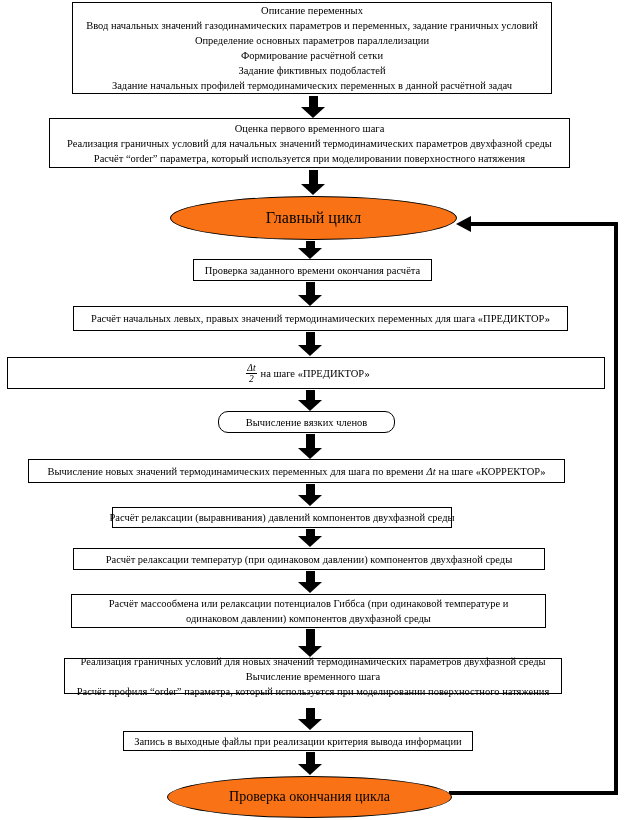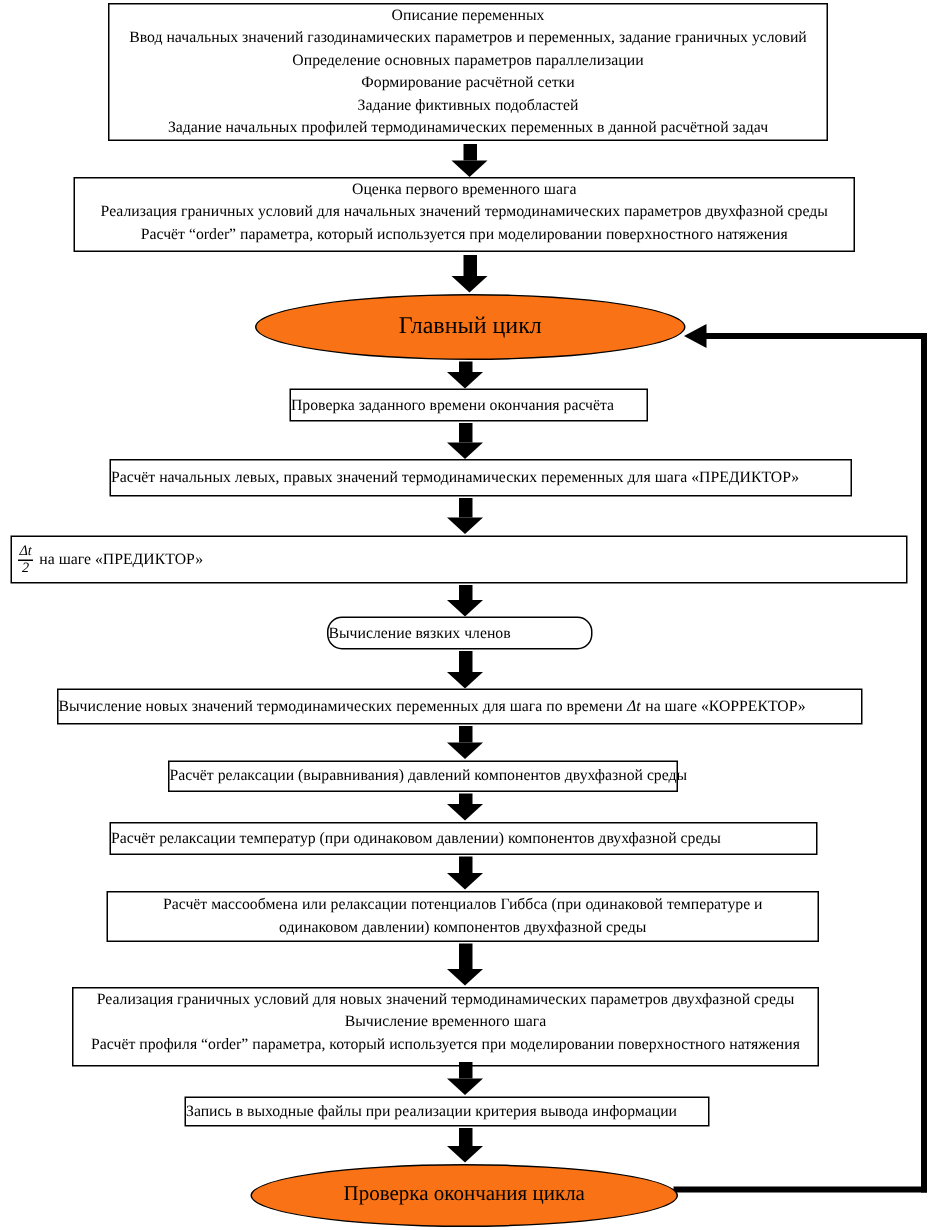--- a/index.html
+++ b/index.html
@@ -3,21 +3,21 @@
 <meta charset="utf-8">
 <style>
   * { margin:0; padding:0; box-sizing:border-box; }
   html,body { background:#ffffff; }
   body { font-family:"Liberation Serif", serif; color:#000; }
   .canvas {
     position:relative; width:624px; height:820px; background:#fff; overflow:hidden;
   }
   .node {
     position:absolute; border:1px solid #000; background:#fff;
-    display:flex; flex-direction:column; align-items:center;
+    display:flex; flex-direction:column; justify-content:center; align-items:center;
     font-size:10.5px; line-height:15px; text-align:center;
   }
   .node .ln { white-space:nowrap; }
   .single { white-space:nowrap; flex-direction:row; }
   .wrap2 { line-height:15px; padding:1px 18px; }
   .ellipse {
     position:absolute; border:1px solid #000; border-radius:50%; background:#f97316;
     display:flex; align-items:center; justify-content:center; text-align:center;
   }
   .ellipse.big { font-size:16px; }
@@ -115,21 +115,21 @@
 
   <div class="node single" style="left:218px; top:411px; width:177px; height:22px;border-radius:10px;">
     <span>Вычисление вязких членов</span>
   </div>
 
   <div class="barrow" style="left:298px; top:434px; height:25px;">
       <div class="shaft"></div>
       <div class="head"></div>
     </div>
 
-  <div class="node single" style="left:38px; top:459px; width:537px; height:24px;">
+  <div class="node single" style="left:28px; top:459px; width:537px; height:24px;">
     <span>Вычисление новых значений термодинамических переменных для шага по времени</span>
     <span class="dt">Δt</span>
     <span>на шаге «КОРРЕКТОР»</span>
   </div>
 
   <div class="barrow" style="left:298px; top:484px; height:22px;">
       <div class="shaft"></div>
       <div class="head"></div>
     </div>
 
@@ -153,21 +153,21 @@
 
   <div class="node" style="left:71px; top:594px; width:475px; height:34px;">
     <div class="wrap2">Расчёт массообмена или релаксации потенциалов Гиббса (при одинаковой температуре и одинаковом давлении) компонентов двухфазной среды</div>
   </div>
 
   <div class="barrow" style="left:298px; top:629px; height:28px;">
       <div class="shaft"></div>
       <div class="head"></div>
     </div>
 
-  <div class="node" style="left:48px; top:658px; width:498px; height:53px;">
+  <div class="node" style="left:64px; top:658px; width:498px; height:36px;">
     <div class="ln">Реализация граничных условий для новых значений термодинамических параметров двухфазной среды</div>
     <div class="ln">Вычисление временного шага</div>
     <div class="ln">Расчёт профиля “order” параметра, который используется при моделировании поверхностного натяжения</div>
   </div>
 
   <div class="barrow" style="left:298px; top:708px; height:22px;">
       <div class="shaft"></div>
       <div class="head"></div>
     </div>
 

